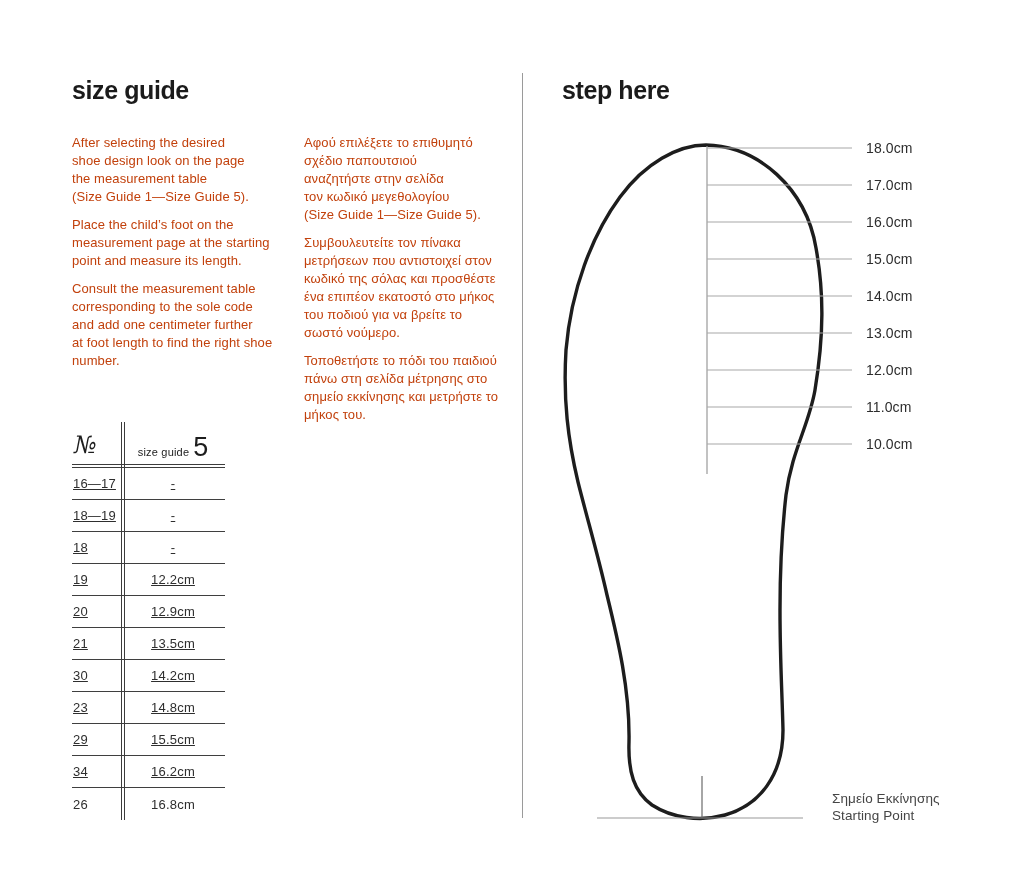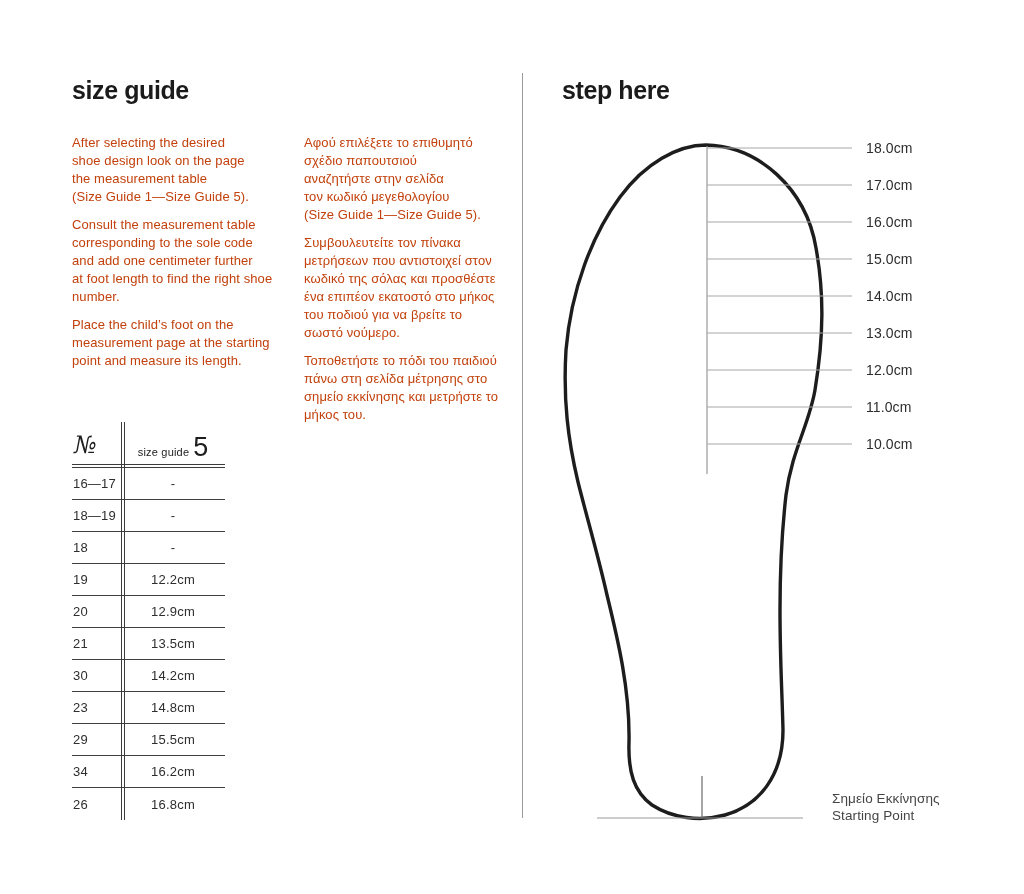--- a/index.html
+++ b/index.html
@@ -87,21 +87,21 @@
     border-left: 1px solid #3c3c3c;
     border-right: 1px solid #3c3c3c;
   }
   .trow {
     display: flex;
     height: 32px;
     align-items: center;
     font-size: 13px;
     color: #2e2e2e;
   }
-  .trow:not(:last-child) { border-bottom: 1px solid #3f3f3f; }
+  .trow:not(:last-child) { border-bottom: 1px solid #3f3f3f; text-decoration: underline; }
   .trow .c-no  { width: 49px; padding-left: 1px; letter-spacing: 0.2px; }
   .trow .c-val { flex: 1; text-align: center; letter-spacing: 0.2px; }
 
   
   .diagram { position: absolute; left: 540px; top: 60px; }
   .diagram text {
     font-family: "Liberation Sans", sans-serif;
     font-size: 14px;
     fill: #2d2d2d;
     letter-spacing: 0.1px;
@@ -114,28 +114,28 @@
 <div class="page">
 
   <h1 class="heading" id="title-left">size guide</h1>
   <h1 class="heading" id="title-right">step here</h1>
 
   <div class="text-col" id="col-en">
     <p>After selecting the desired
 shoe design look on the page
 the measurement table
 (Size Guide 1—Size Guide 5).</p>
+    <p>Place the child’s foot on the
+measurement page at the starting
+point and measure its length.</p>
     <p>Consult the measurement table
 corresponding to the sole code
 and add one centimeter further
 at foot length to find the right shoe
 number.</p>
-    <p>Place the child’s foot on the
-measurement page at the starting
-point and measure its length.</p>
   </div>
 
   <div class="text-col" id="col-el">
     <p>Αφού επιλέξετε το επιθυμητό
 σχέδιο παπουτσιού
 αναζητήστε στην σελίδα
 τον κωδικό μεγεθολογίου
 (Size Guide 1—Size Guide 5).</p>
     <p>Συμβουλευτείτε τον πίνακα
 μετρήσεων που αντιστοιχεί στον

